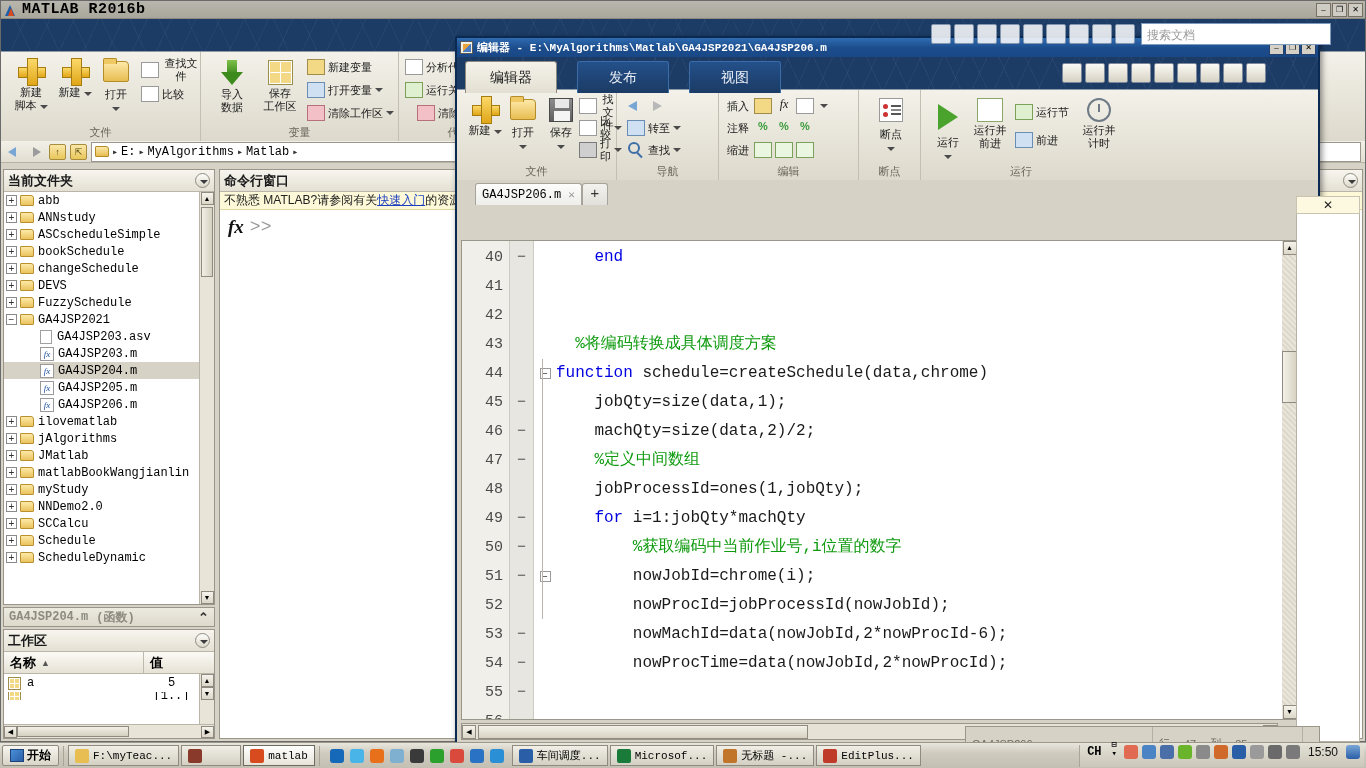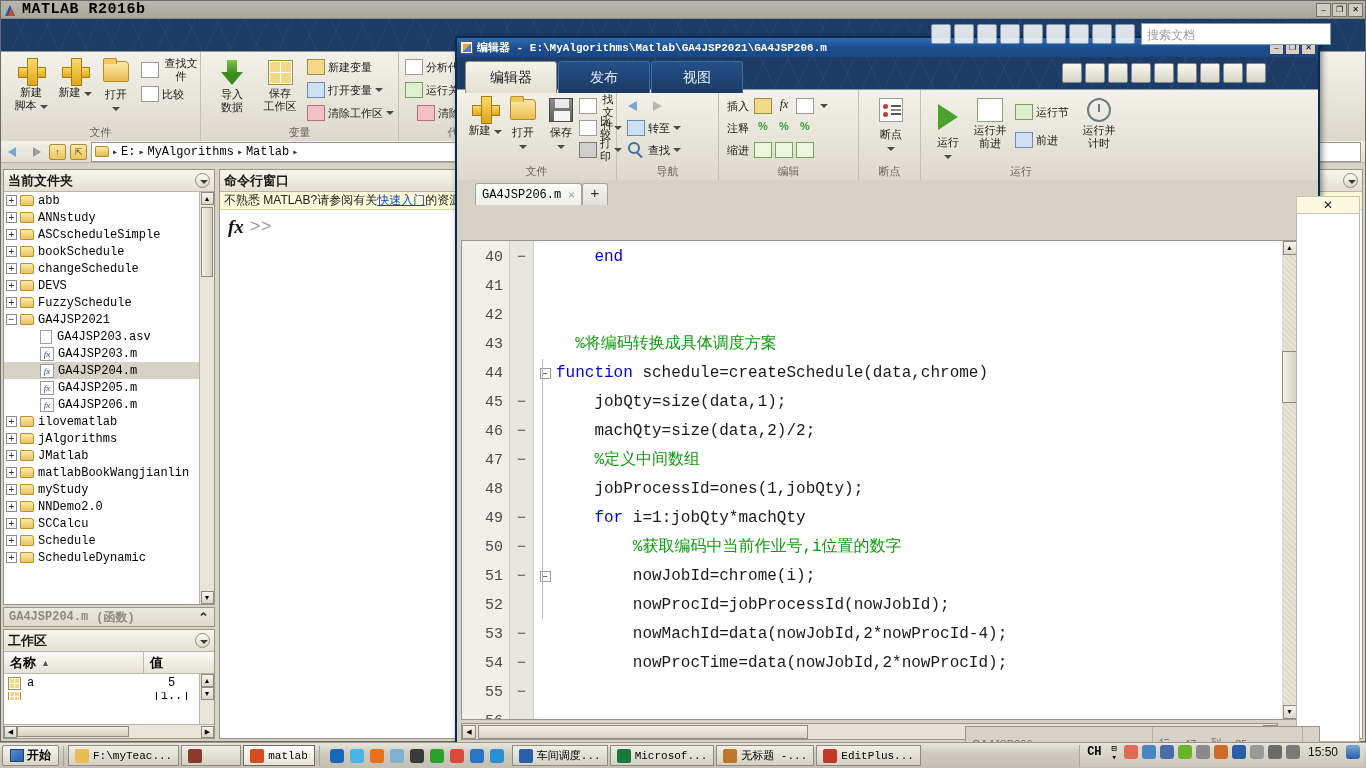--- a/index.html
+++ b/index.html
@@ -250,21 +250,21 @@
   .ew-btns .b{width:15px;height:14px;background:#d5d1c6;border:1px solid #25406a;
     font-size:8px;line-height:12px;text-align:center;color:#000;}
 
   .ew-ribbon{height:123px;position:relative;background:#d8d4c8;}
   .ew-rb-bg{position:absolute;left:0;top:0;right:0;height:32px;background:#1c3c66;
     background-image:repeating-linear-gradient(115deg, rgba(255,255,255,.045) 0 1px, transparent 1px 20px),
                      repeating-linear-gradient(65deg, rgba(255,255,255,.045) 0 1px, transparent 1px 24px);}
   .ew-tabs{position:absolute;left:8px;top:4px;display:flex;z-index:3;}
   .ew-tab{width:92px;height:32px;line-height:30px;text-align:center;font-size:14px;color:#e8edf4;
     background:linear-gradient(to bottom,#24508a,#1b3b64);border:1px solid #3a6ca8;border-bottom:none;
-    border-radius:3px 3px 0 0;margin-right:1px;}
+    border-radius:3px 3px 0 0;margin-right:20px;}
   .ew-tab.active{background:linear-gradient(to bottom,#f4f2ea,#e3dfd2);color:#1a1a1a;border-color:#8d8a80;}
   .ew-qa{position:absolute;right:6px;top:6px;display:flex;gap:3px;z-index:4;}
   .ew-qa .q{width:20px;height:20px;background:linear-gradient(to bottom,#fbfaf4,#d6d2c4);
     border:1px solid #7d889a;border-radius:2px;}
   .ew-rb-body{position:absolute;left:0;top:32px;right:0;bottom:0;
     background:linear-gradient(to bottom,#f3f1e9,#ddd9cc);border-top:1px solid #8f9aa8;}
 
   .ew-tabstrip{height:25px;background:#d6d2c6;display:flex;align-items:flex-end;padding-left:18px;}
   .ft{height:22px;background:linear-gradient(to bottom,#fdfdfb,#ededea);border:1px solid #a7a39a;
     border-bottom:none;border-radius:3px 3px 0 0;display:flex;align-items:center;padding:0 6px;gap:7px;
@@ -338,21 +338,21 @@
   .tb-start{height:21px;display:flex;align-items:center;gap:3px;padding:0 7px;
     background:linear-gradient(to bottom,#f6f5ef,#d9d5c8);border:1px solid #8f8b80;border-radius:2px;
     font-size:12px;font-weight:bold;}
   .tb-start .fl{width:14px;height:13px;background:linear-gradient(135deg,#4a90d9,#2a5fa8);border:1px solid #1d4278;}
   .tb-item{height:21px;display:flex;align-items:center;gap:4px;padding:0 6px;min-width:60px;
     background:linear-gradient(to bottom,#f0eee6,#d4d0c3);border:1px solid #8f8b80;
     font-family:"Liberation Mono",monospace;font-size:11px;white-space:nowrap;overflow:hidden;}
   .tb-item.active{background:linear-gradient(to bottom,#ffffff,#e6e3d8);border-color:#6d6a60;}
   .tb-sep{width:1px;height:20px;background:#a9a597;margin:0 2px;}
   .tb-ic{width:14px;height:14px;flex:none;border-radius:2px;}
-  .tb-tray{margin-left:auto;display:flex;align-items:flex-start;gap:4px;padding:0 4px;height:22px;
+  .tb-tray{margin-left:auto;display:flex;align-items:flex-end;gap:4px;padding:8px 4px;height:22px;
     background:linear-gradient(to bottom,#e2dfd4,#cbc7ba);border-left:1px solid #a9a597;}
   .tray-ic{width:14px;height:14px;border-radius:3px;}
   .tb-clock{font-size:12px;color:#111;padding:0 4px;}
   .tb-ch{font-family:"Liberation Mono",monospace;font-size:12px;font-weight:bold;padding:0 3px;}
 </style>
 </head>
 <body>
 
 <div id="matlab-window">
 
@@ -954,21 +954,21 @@
         <div class="cl">  <span class="cm">%将编码转换成具体调度方案</span></div>
         <div class="cl"><span class="kw">function</span> schedule=createSchedule(data,chrome)</div>
         <div class="cl">    jobQty=size(data,1);</div>
         <div class="cl">    machQty=size(data,2)/2;</div>
         <div class="cl">    <span class="cm">%定义中间数组</span></div>
         <div class="cl">    jobProcessId=ones(1,jobQty);</div>
         <div class="cl">    <span class="kw">for</span> i=1:jobQty*machQty</div>
         <div class="cl">        <span class="cm">%获取编码中当前作业号,i位置的数字</span></div>
         <div class="cl">        nowJobId=chrome(i);</div>
         <div class="cl">        nowProcId=jobProcessId(nowJobId);</div>
-        <div class="cl">        nowMachId=data(nowJobId,2*nowProcId-4);</div>
+        <div class="cl">        nowMachId=data(nowJobId,2*nowProcId-6);</div>
         <div class="cl">        nowProcTime=data(nowJobId,2*nowProcId);</div>
       </div>
   </div>
 
   <div class="ew-vsb">
     <div class="bar">
       <div class="ar">▲</div>
       <div class="track">
         <div class="th"></div>
       </div>

